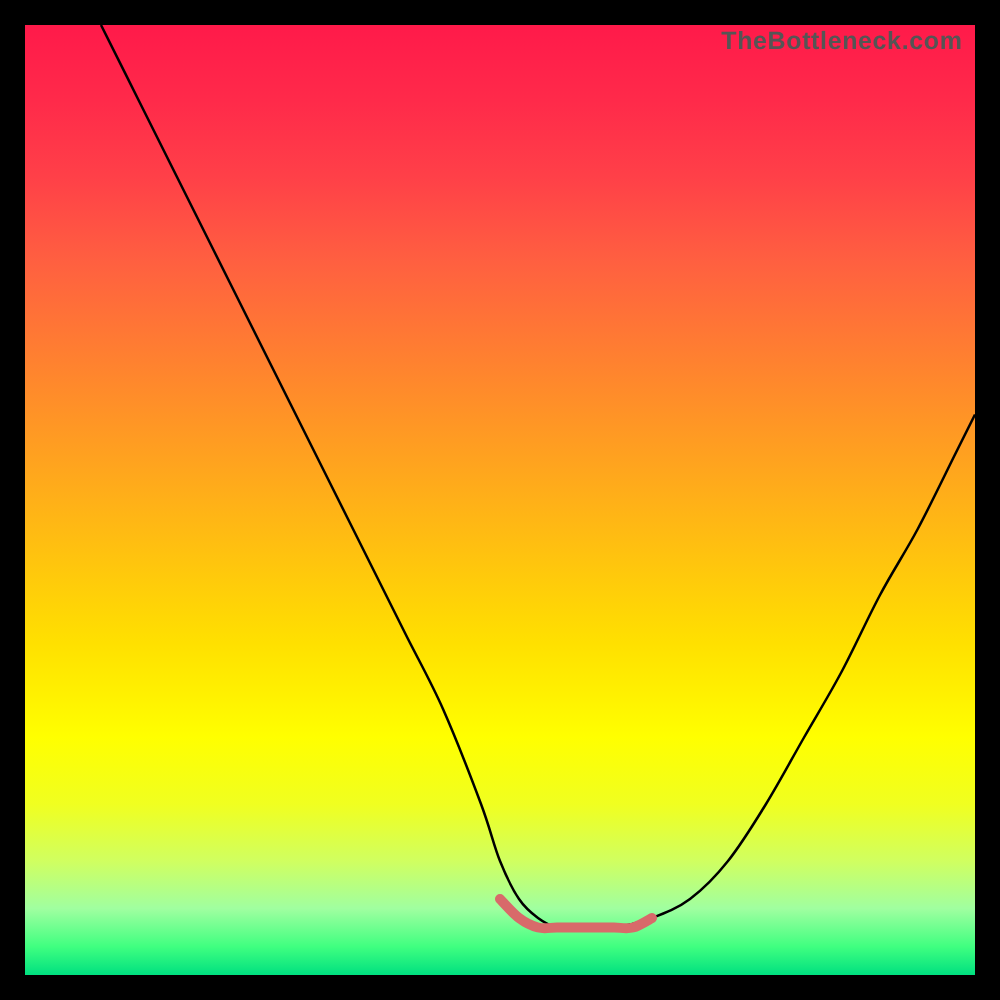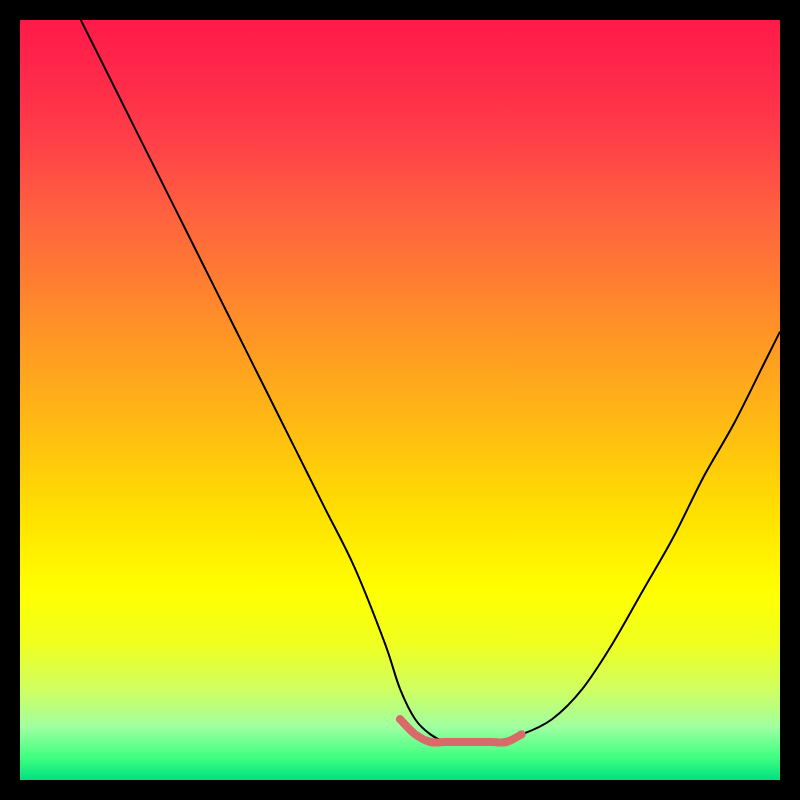--- a/index.html
+++ b/index.html
@@ -49,18 +49,19 @@
     top: 0;
     width: 760px;
     height: 760px;
   }
 </style>
 </head>
 <body>
 
 <div class="container">
   <div class="plot-area">
+    <div class="watermark">TheBottleneck.com</div>
     <svg class="curves" viewBox="0 0 760 760" preserveAspectRatio="none">
       <path d="M60.800000000000004 0 C65.9 10.1 81.1 40.5 91.2 60.8 C101.3 81.1 111.5 101.3 121.6 121.6 C131.7 141.9 141.9 162.1 152.0 182.4 C162.1 202.7 172.3 222.9 182.4 243.2 C192.5 263.5 202.7 283.7 212.8 304.0 C222.9 324.3 233.1 344.5 243.2 364.8 C253.3 385.1 263.5 405.3 273.6 425.6 C283.7 445.9 293.9 466.1 304.0 486.4 C314.1 506.7 324.3 524.4 334.4 547.2 C344.5 570.0 357.2 602.9 364.8 623.2 C372.4 643.5 374.9 656.1 380.0 668.8 C385.1 681.5 390.1 691.6 395.2 699.2 C400.3 706.8 405.3 710.6 410.4 714.4 C415.5 718.2 420.5 720.7 425.6 722.0 C430.7 723.3 433.2 722.0 440.8 722.0 C448.4 722.0 461.1 723.3 471.2 722.0 C481.3 720.7 491.5 718.2 501.6 714.4 C511.7 710.6 521.9 706.8 532.0 699.2 C542.1 691.6 552.3 681.5 562.4 668.8 C572.5 656.1 582.7 639.7 592.8 623.2 C602.9 606.7 613.1 587.7 623.2 570.0 C633.3 552.3 643.5 535.8 653.6 516.8 C663.7 497.8 673.9 475.0 684.0 456.0 C694.1 437.0 704.3 421.8 714.4 402.8 C724.5 383.8 737.2 357.2 744.8 342.0 C752.4 326.8 757.5 316.7 760.0 311.6 " id="main-curve-path" fill="none" stroke="#000000" stroke-width="2"></path>
       <path d="M380 699.2 C382.5 701.7 390.1 710.6 395.2 714.4 C400.3 718.2 405.3 720.7 410.4 722.0 C415.5 723.3 420.5 722.0 425.6 722.0 C430.7 722.0 435.7 722.0 440.8 722.0 C445.9 722.0 450.9 722.0 456.0 722.0 C461.1 722.0 466.1 722.0 471.2 722.0 C476.3 722.0 481.3 723.3 486.4 722.0 C491.5 720.7 499.1 715.7 501.6 714.4 " id="highlight-path" fill="none" stroke="#d86a6a" stroke-width="8" stroke-linecap="round"></path>
     </svg>
   </div>
 </div>
 
 </body></html>

